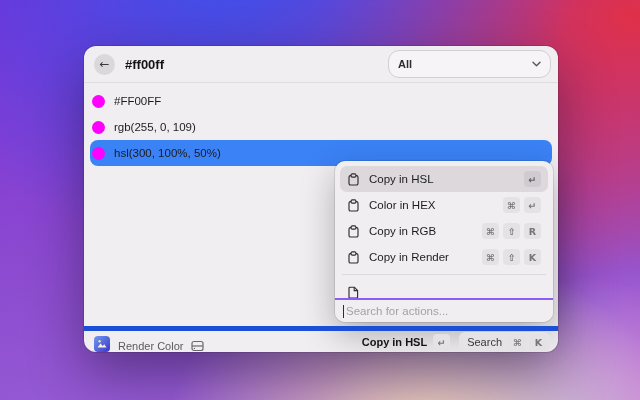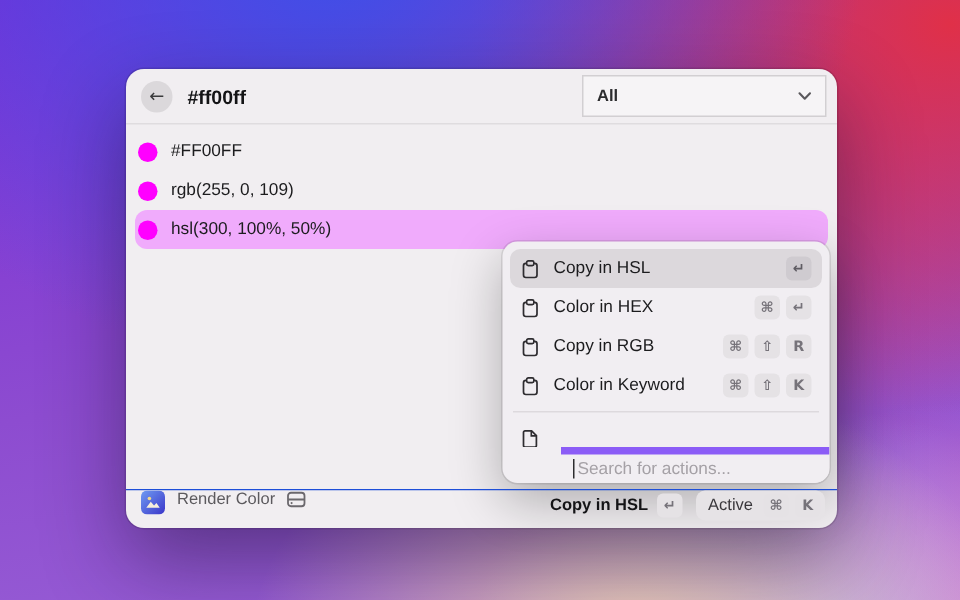--- a/index.html
+++ b/index.html
@@ -24,30 +24,30 @@
   }
 
   
   .header { height:37px; display:flex; align-items:center; padding:0 7px 0 10px;
     border-bottom:1px solid #dfdcdf; }
   .back-btn { width:21px; height:21px; border-radius:50%; background:#dbd8db;
     display:flex; align-items:center; justify-content:center; color:#3a3a3c;
     font-size:12px; font-family:"DejaVu Sans", sans-serif; cursor:default; }
   .title { margin-left:10px; font-size:13px; font-weight:700; color:#141416; }
   .dropdown { margin-left:auto; width:163px; height:28px; background:#f6f4f6;
-    border:1px solid #d2cfd2; border-radius:0; display:flex; align-items:center;
+    border:1px solid #d2cfd2; border-radius:11px; display:flex; align-items:center;
     padding:0 9px; }
   .dropdown-label { font-size:11px; font-weight:700; color:#2c2c2e; }
   .dropdown-chevron { margin-left:auto; display:flex; }
 
   
   .list { padding-top:5px; }
   .row { height:26px; margin:0 6px; padding:0 2px; display:flex; align-items:center;
     border-radius:8px; }
-  .row.selected { background:#f0abfc; }
+  .row.selected { background:#3b82f6; }
   .swatch { width:13px; height:13px; border-radius:50%; margin-right:9px; flex:none; }
   .row-label { font-size:11.5px; font-weight:500; color:#1c1c1e; }
 
   
   .menu { position:absolute; left:251px; top:115px; width:218px; height:161px;
     background:#f1eef2; border-radius:10px;
     box-shadow:0 12px 34px rgba(0,0,0,0.28), 0 0 0 1px rgba(0,0,0,0.09);
     display:flex; flex-direction:column; overflow:hidden; }
   .menu-list { height:137px; overflow:hidden; padding:5px 5px 0 5px; }
   .menu-item { height:26px; display:flex; align-items:center; padding:0 7px;
@@ -55,28 +55,28 @@
   .menu-item.selected { background:#dcd8dc; }
   .mi-icon { display:flex; margin-right:9px; flex:none; }
   .mi-label { font-size:11.5px; font-weight:500; color:#1c1c1e; white-space:nowrap; }
   .badges { margin-left:auto; display:flex; gap:4px; }
   .key { min-width:17px; height:16px; padding:0 3px; border-radius:4px;
     background:#e5e2e5; color:#76737a; font-size:9.5px; font-weight:600;
     display:flex; align-items:center; justify-content:center;
     font-family:"DejaVu Sans", sans-serif; }
   .menu-item.selected .key { background:#cfcbd0; color:#5f5c63; }
   .menu-divider { height:1px; background:#ddd9dd; margin:4px 2px; }
-  .menu-search { height:24px; border-top:5px solid #8b5cf6; display:flex;
-    align-items:center; padding:0 8px; background:#f1eef2;margin-left:39px; }
+  .menu-search { height:24px; border-top:2px solid #8b5cf6; display:flex;
+    align-items:center; padding:0 8px; background:#f1eef2; }
   .caret { width:1px; height:13px; background:#2c2c2e; margin-right:2px; }
   .search-placeholder { font-size:11.5px; color:#a5a1a6; }
 
   
   .footer { position:absolute; left:0; right:0; bottom:0; height:26px;
-    border-top:1px solid #1d4ed8; display:flex; align-items:flex-start;
+    border-top:5px solid #1d4ed8; display:flex; align-items:flex-end;
     padding:0 8px 0 10px; border-radius:0 0 12px 12px; }
   .app-icon { width:16px; height:16px; border-radius:4px; flex:none; display:flex; }
   .app-name { margin-left:8px; font-size:11px; font-weight:500; color:#5c5a5e; }
   .drive-icon { margin-left:8px; display:flex; }
   .footer-right { margin-left:auto; display:flex; align-items:center; gap:9px; }
   .primary-action { display:flex; align-items:center; gap:6px; }
   .primary-label { font-size:11px; font-weight:700; color:#141416; }
   .actions-pill { display:flex; align-items:center; gap:4px; background:#e6e3e6;
     border-radius:6px; padding:2px 3px 2px 8px; }
   .actions-label { font-size:11px; font-weight:500; color:#3a383c; margin-right:3px; }
@@ -163,21 +163,21 @@
         </span>
       </div>
 
       <div class="menu-item">
         <span class="mi-icon">
           <svg width="13" height="13" viewBox="0 0 13 13">
               <rect x="2" y="2.6" width="9" height="9.4" rx="1.6" fill="none" stroke="#2e2c30" stroke-width="1.15"></rect>
               <rect x="4.1" y="0.9" width="4.8" height="3.2" rx="1.1" fill="#f1eef2" stroke="#2e2c30" stroke-width="1.1"></rect>
             </svg>
         </span>
-        <span class="mi-label">Color in Keyword</span>
+        <span class="mi-label">Copy in Render</span>
         <span class="badges">
           <span class="key">⌘</span>
           <span class="key">⇧</span>
           <span class="key">K</span>
         </span>
       </div>
 
       <div class="menu-divider"></div>
 
       <div class="menu-item">
@@ -218,20 +218,20 @@
           <circle cx="3.4" cy="8.4" r="0.7" fill="#6b686d"></circle>
         </svg>
     </span>
 
     <div class="footer-right">
       <div class="primary-action">
         <span class="primary-label">Copy in HSL</span>
         <span class="key">↵</span>
       </div>
       <div class="actions-pill">
-        <span class="actions-label">Active</span>
+        <span class="actions-label">Search</span>
         <span class="key">⌘</span>
         <span class="key">K</span>
       </div>
     </div>
   </div>
 
 </div>
 
 </body></html>

